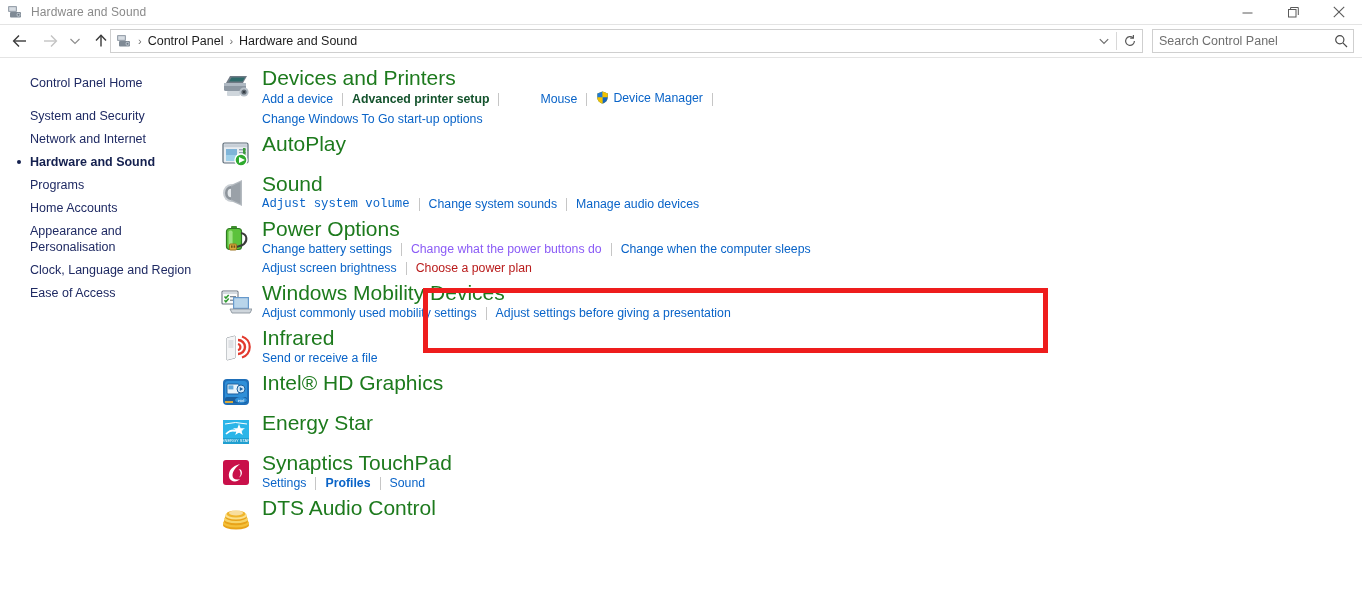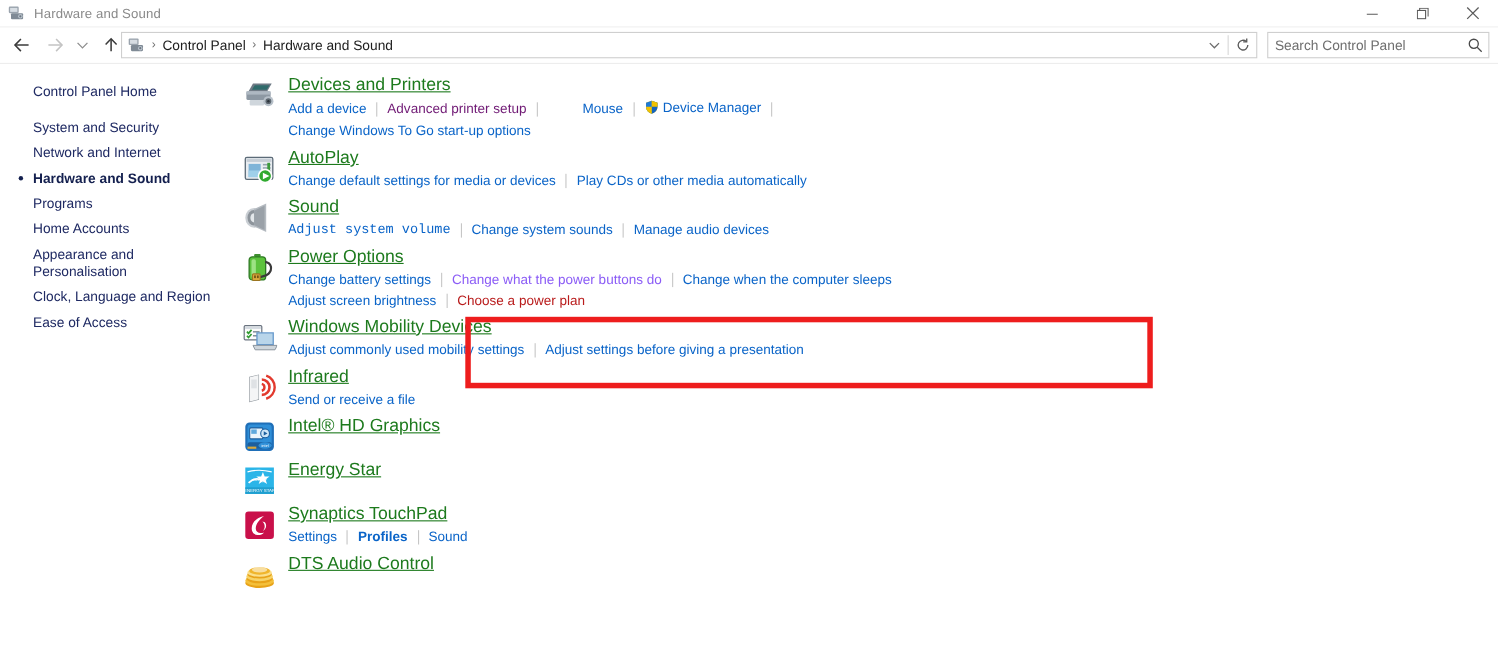--- a/index.html
+++ b/index.html
@@ -140,26 +140,25 @@
     margin-bottom: 5px;
   }
   .sec-icon {
     width: 42px; flex-shrink: 0;
     padding-top: 3px;
     display:flex; justify-content:flex-start;
   }
   .sec-icon svg { display:block; }
   .sec-body { padding-top: 0; }
   .sec-title {
-    font-size: 16px;
+    font-size: 21px;
     color: #1d7a1d;
     line-height: 20px;
     margin-bottom: 1px;
     display: inline-block;
-    text-decoration: underline;
   }
   .linkrow { display: flex; align-items: center; line-height: 19px; }
   .lnk {
     font-size: 12.3px;
     color: #0a64c8;
     white-space: nowrap;
   }
   .sep {
     width: 1px; height: 13px;
     background: #c6c6c6;
@@ -313,21 +312,21 @@
               <rect x="4" y="12" width="22" height="3" fill="#aeb8c2"></rect>
               <rect x="7" y="20" width="13" height="5" rx="1" fill="#cfd6dc"></rect>
               <circle cx="24" cy="21" r="4.6" fill="#b7c0c9"></circle>
               <circle cx="24" cy="21" r="2.6" fill="#5d6770"></circle>
               <circle cx="24" cy="21" r="1.1" fill="#2c343b"></circle>
             </svg>
           </div>
           <div class="sec-body"><div class="sec-title" style="color: rgb(29, 122, 29);">Devices and Printers</div><div class="linkrow">
               <span class="lnk" style="color: rgb(10, 100, 200);"><span>Add a device</span></span>
               <span class="sep"></span>
-              <span class="lnk" style="color: #701a75;"><span>Advanced printer setup</span></span>
+              <span class="lnk" style="color: #14532d; font-weight: bold;"><span>Advanced printer setup</span></span>
               <span class="sep"></span>
               <span class="lnk" style="color: rgb(10, 100, 200); padding-left: 32px;"><span>Mouse</span></span>
               <span class="sep"></span>
               <span class="lnk" style="color: rgb(10, 100, 200);"><span class="shield"><svg width="13" height="13" viewBox="0 0 14 14">
                     <path d="M7 0.6 L12.6 2.6 L12.6 6.6 C12.6 10.2 10.1 12.6 7 13.4 C3.9 12.6 1.4 10.2 1.4 6.6 L1.4 2.6 Z" fill="#f2c200"></path>
                     <path d="M7 0.6 L12.6 2.6 L12.6 6.6 C12.6 10.2 10.1 12.6 7 13.4 Z" fill="#1565c0"></path>
                     <path d="M1.4 2.6 L7 0.6 L7 13.4 C3.9 12.6 1.4 10.2 1.4 6.6 Z" fill="#1f7ad4"></path>
                     <path d="M7 0.6 L12.6 2.6 L12.6 6.6 L7 6.6 Z" fill="#f2c200"></path>
                     <path d="M1.4 6.6 L7 6.6 L7 13.4 C3.9 12.6 1.4 10.2 1.4 6.6 Z" fill="#f2c200"></path>
                     <path d="M7 0.6 L12.6 2.6 L12.6 6.6 L7 6.6 Z" fill="#1565c0" opacity="0"></path>
@@ -345,25 +344,21 @@
               <rect x="6" y="12" width="11" height="12" fill="#7fb4d8"></rect>
               <rect x="6" y="18" width="11" height="6" fill="#9fd0ea"></rect>
               <rect x="19" y="12" width="7" height="1.4" fill="#93a2af"></rect>
               <rect x="19" y="15" width="7" height="1.4" fill="#93a2af"></rect>
               <rect x="19" y="18" width="7" height="1.4" fill="#93a2af"></rect>
               <rect x="23" y="11" width="2.5" height="9" fill="#3c9b3c"></rect>
               <circle cx="21" cy="23" r="6" fill="#2faa2f" stroke="#ffffff" stroke-width="1.4"></circle>
               <polygon points="19,20 25,23 19,26" fill="#ffffff"></polygon>
             </svg>
           </div>
-          <div class="sec-body"><div class="sec-title" style="color: rgb(29, 122, 29);">AutoPlay</div><div class="linkrow">
-              <span class="lnk" style="color: rgb(10, 100, 200);"><span>Change default settings for media or devices</span></span>
-              <span class="sep"></span>
-              <span class="lnk" style="color: rgb(10, 100, 200);"><span>Play CDs or other media automatically</span></span>
-            </div></div>
+          <div class="sec-body"><div class="sec-title" style="color: rgb(29, 122, 29);">AutoPlay</div></div>
         </div>
         <div class="section">
           <div class="sec-icon">
             <svg width="32" height="32" viewBox="0 0 32 32">
               <ellipse cx="11" cy="16" rx="8" ry="9" fill="#c9ced3"></ellipse>
               <ellipse cx="11" cy="16" rx="6" ry="7" fill="#8d949b"></ellipse>
               <ellipse cx="11" cy="16" rx="3.4" ry="4.2" fill="#e3e7ea"></ellipse>
               <path d="M11 8 L22 3 L22 29 L11 24 Z" fill="#b4bac0"></path>
               <path d="M11 9.5 L20.5 5 L20.5 27 L11 22.6 Z" fill="#9aa1a8"></path>
             </svg>

